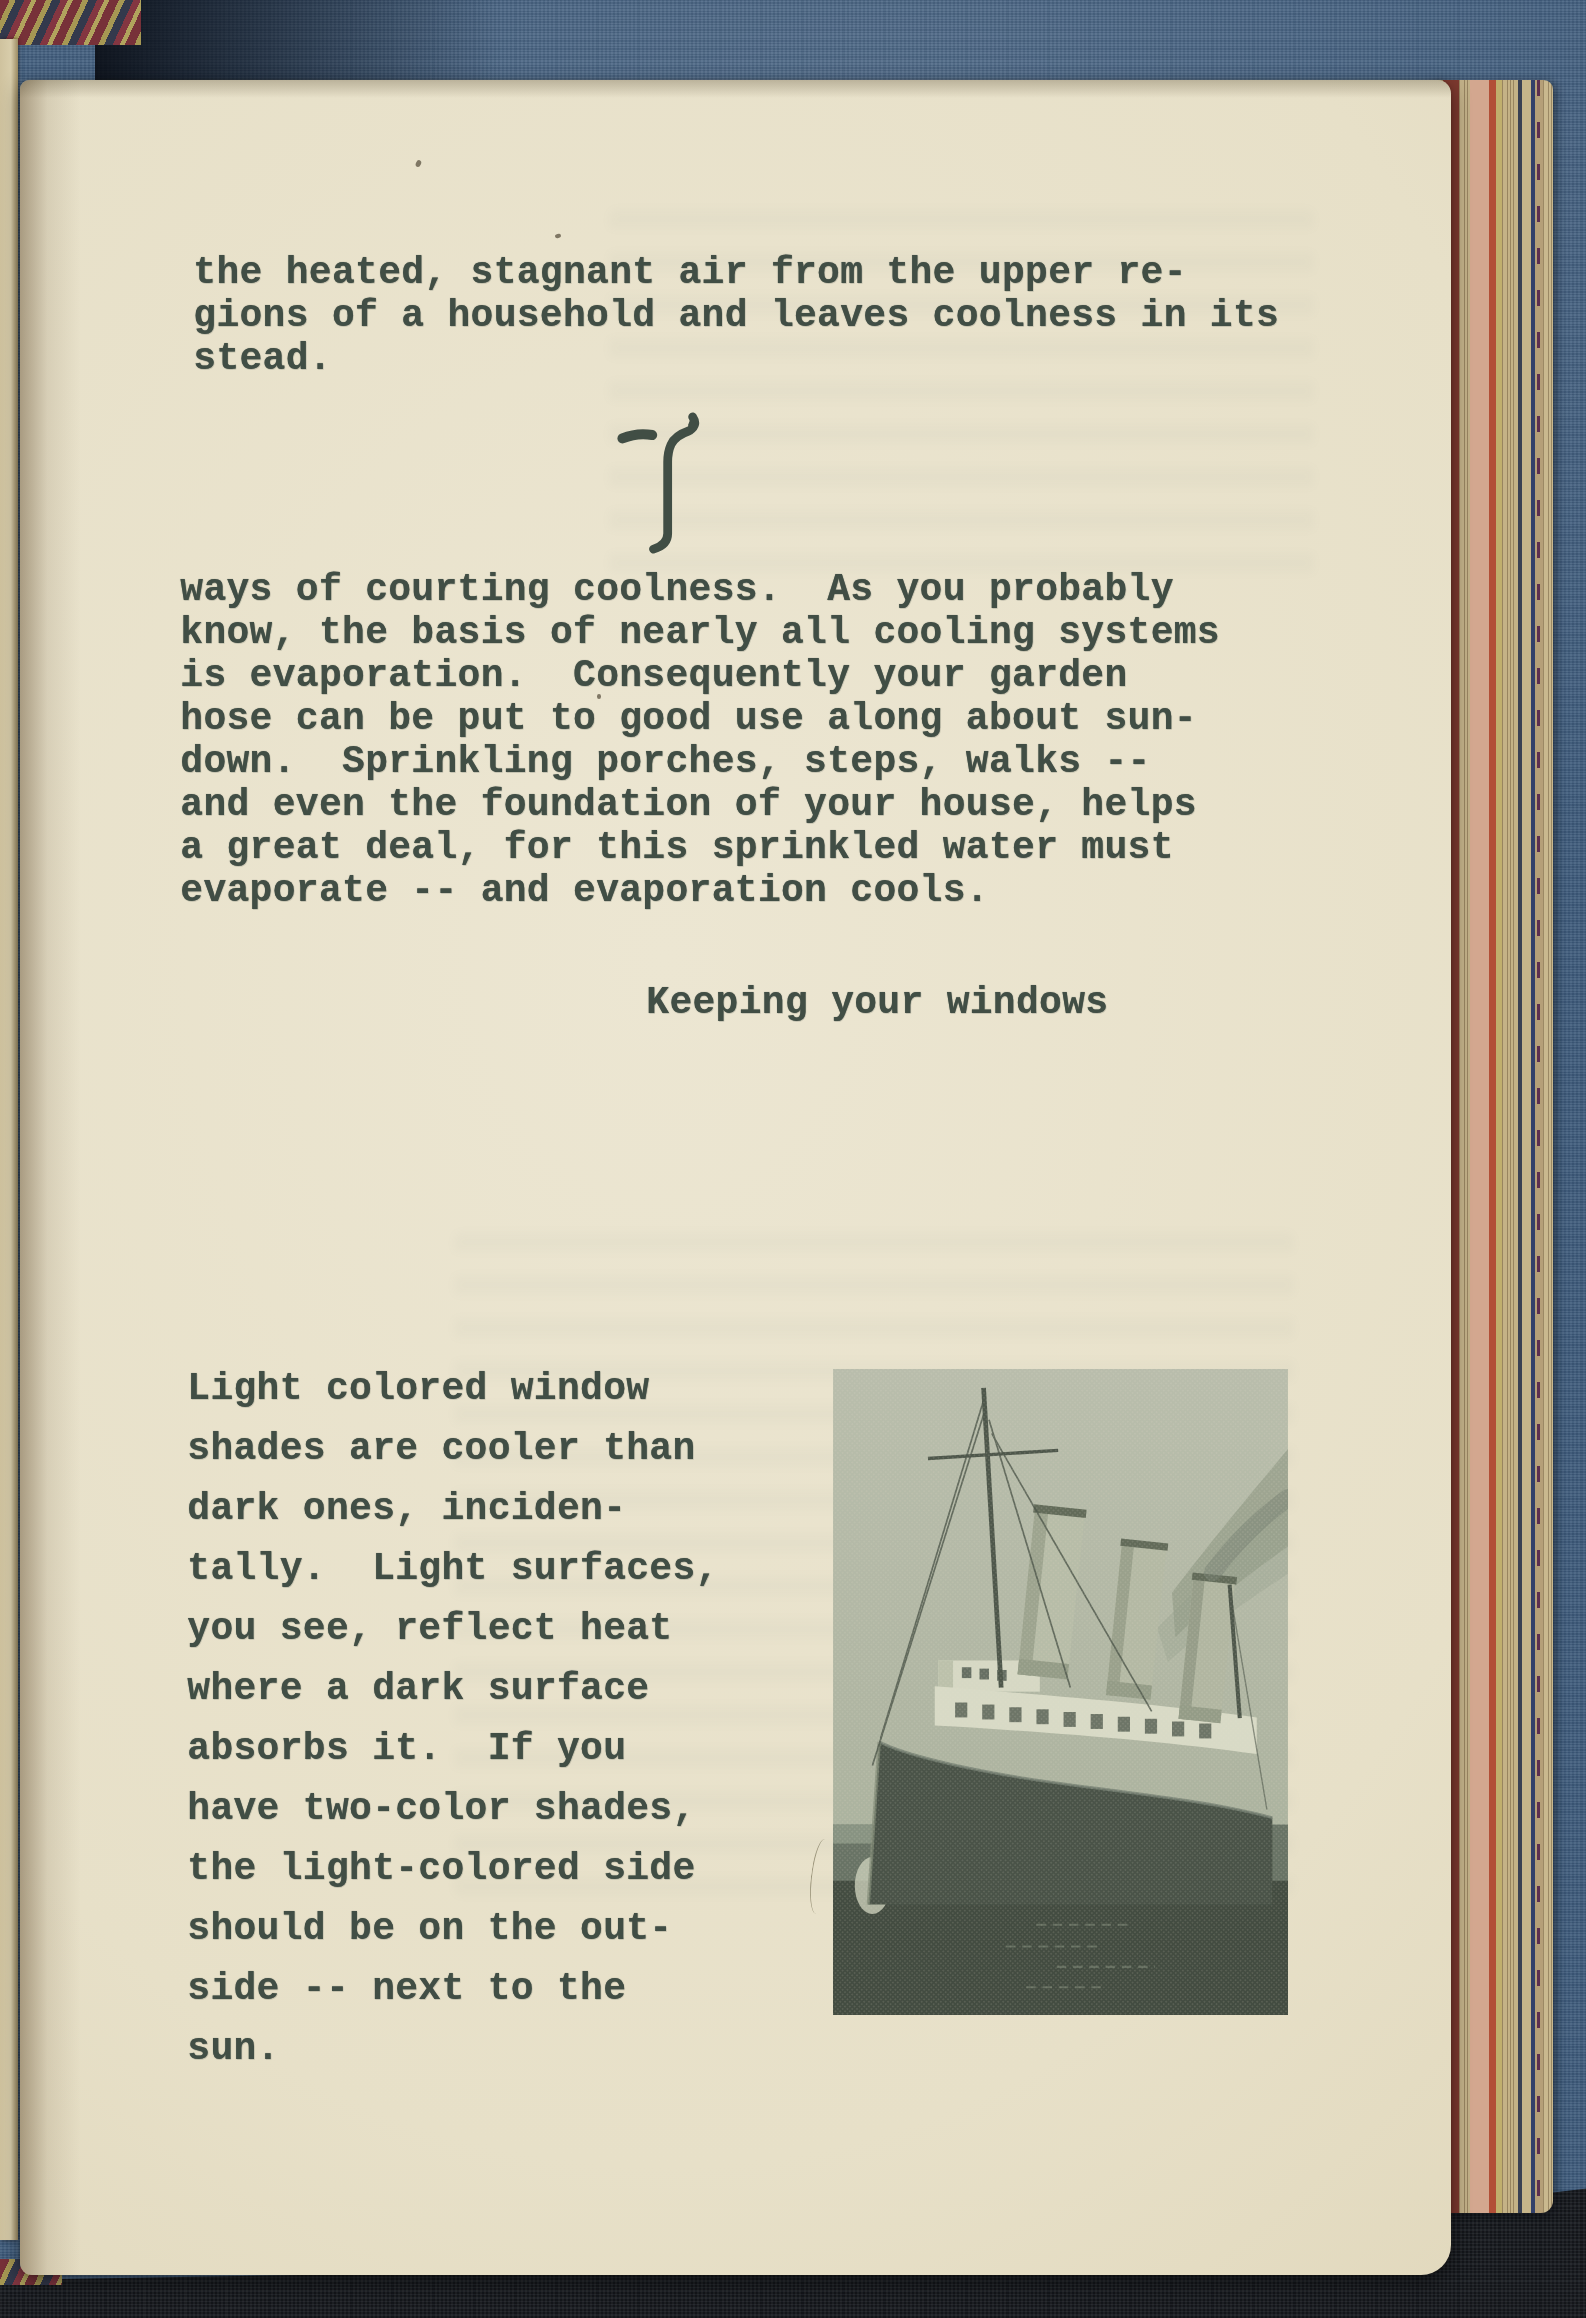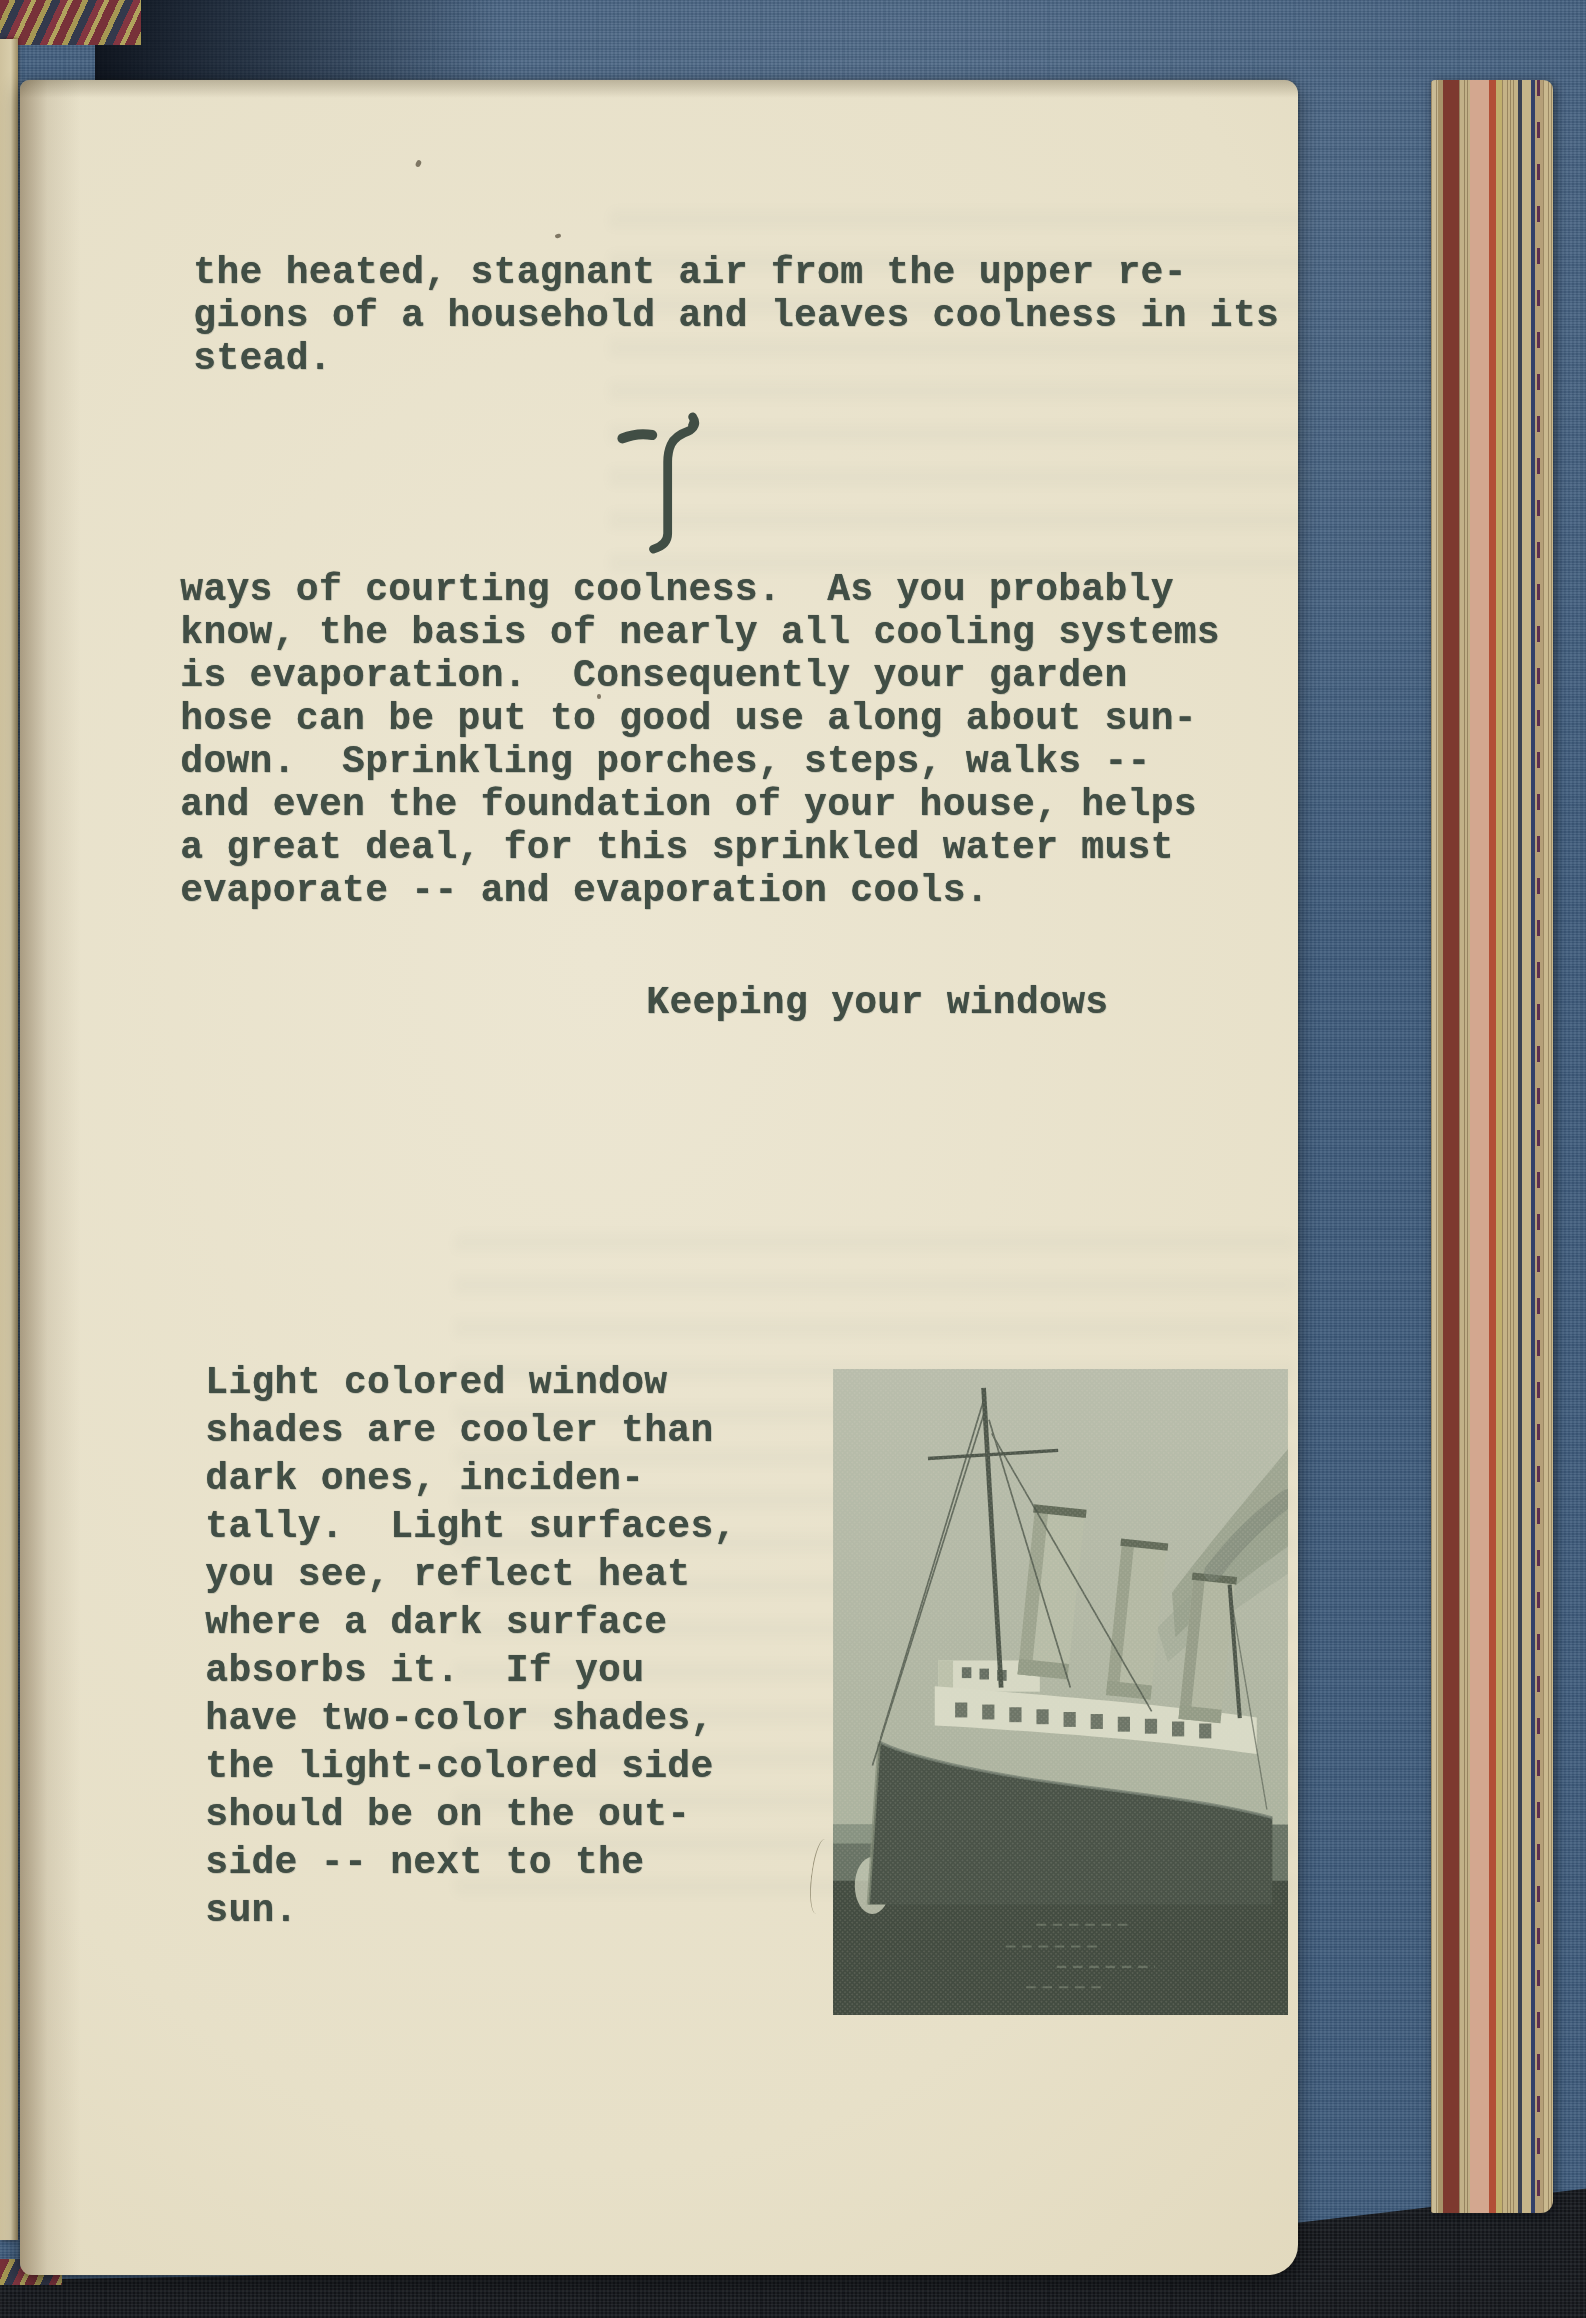--- a/index.html
+++ b/index.html
@@ -52,21 +52,21 @@
   .fore-edge .stripe{height:100%;}
   .fore-edge .stripe.lines{
     background-image:repeating-linear-gradient(90deg, rgba(70,48,22,.35) 0 0.7px, rgba(0,0,0,0) 0.7px 2.7px);
   }
   .fore-edge .stripe.dashes{
     background-image:repeating-linear-gradient(180deg, #5d2f50 0 16.3px, rgba(0,0,0,0) 16.3px 42px);
     background-size:3.4px 100%;background-repeat:no-repeat;background-position:center top;
   }
   
   .page{
-    position:absolute;left:20.3px;top:80px;width:1278px;height:2195px;
+    position:absolute;left:20.3px;top:80px;width:1431px;height:2195px;
     background:radial-gradient(120% 100% at 45% 40%, #ece6d2 0%, #e7e0c8 55%, #dcd1b2 100%);
     border-radius:9.5px 13.6px 30px 12.2px;
     box-shadow:0 6.8px 20.3px rgba(0,0,0,.45), 0 0 2.7px rgba(40,30,10,.35);
   }
   .page::before{ 
     content:"";position:absolute;left:0;top:0;width:61px;height:100%;
     background:linear-gradient(90deg, rgba(92,70,40,.45), rgba(92,70,40,.12) 45%, rgba(92,70,40,0));
     border-radius:9.5px 0 0 12.2px;
   }
   .page::after{ 
@@ -85,21 +85,21 @@
     position:absolute;white-space:pre-wrap;
     font-size:38px;line-height:43px;font-weight:700;
     color:#414e45;letter-spacing:0.3px;
     text-shadow:0 0 0.9px rgba(62,74,66,.75), 0.7px 0.7px 0 rgba(62,74,66,.14);
   }
   .p1{left:173px;top:171px;}
   .p2-first{left:701px;top:445px;}
   .p2-body{left:160px;top:488px;}
   .p3-first{left:605px;top:901px;margin-left:21px;}
   .p3-body{left:173px;top:945px;}
-  .p4{left:185px;top:1279px;line-height:48px;}
+  .p4{left:167px;top:1279px;line-height:60px;}
   .p5{left:173px;top:1868px;line-height:44px;}
   .dropcap{position:absolute;left:593px;top:327px;width:108px;height:156px;}
   .speck{position:absolute;background:rgba(70,62,44,.65);border-radius:50%;}
   .speck.s1{left:396px;top:80px;width:4.7px;height:6.8px;transform:rotate(25deg);}
   .speck.s2{left:535px;top:154px;width:6.1px;height:4.1px;transform:rotate(-15deg);}
   .speck.s3{left:577px;top:614px;width:4.1px;height:4.7px;}
   .fiber{
     position:absolute;left:791px;top:1759px;width:17.6px;height:75px;
     border-left:1.4px solid rgba(95,88,60,.55);border-radius:50% 0 50% 60%;
     transform:rotate(8deg);

